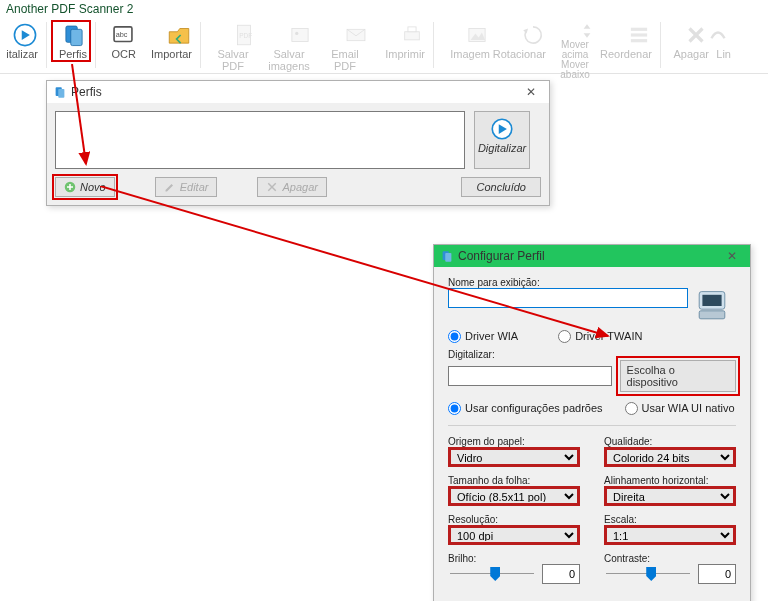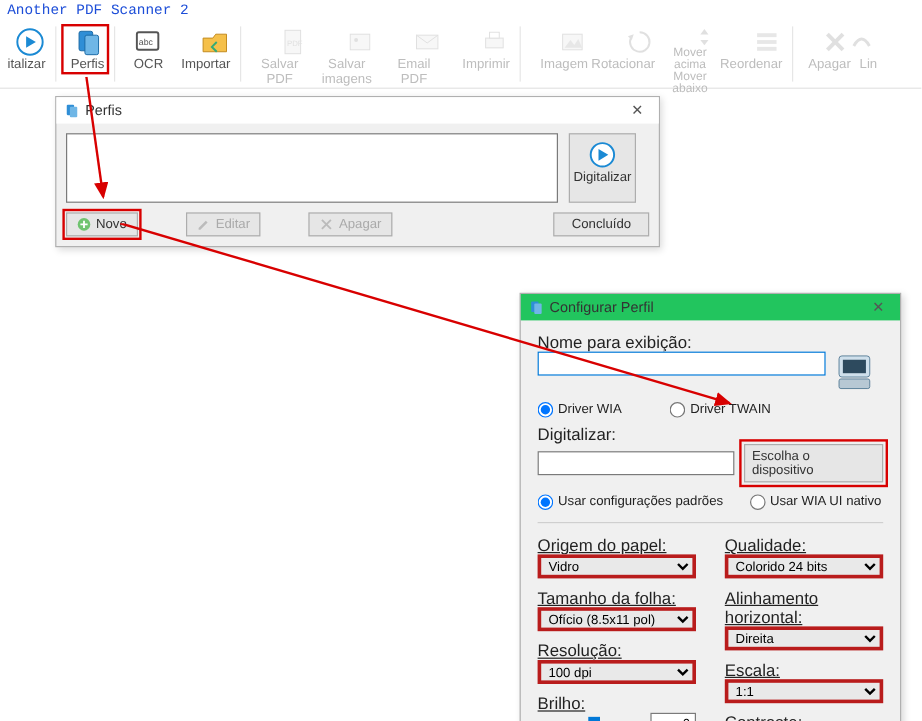--- a/index.html
+++ b/index.html
@@ -10,23 +10,22 @@
     background: #fff;
     width: 768px;
     height: 601px;
     position: relative;
     overflow: hidden;
     color: #333;
   }
   
   .titlebar {
     padding: 2px 6px;
-    color: #1d4ed8;
+    color: #14532d;
     font-size: 12px;
-    font-family: Liberation Mono, monospace;
   }
   
   .ribbon {
     display: flex;
     align-items: flex-start;
     border-bottom: 1px solid #e3e3e3;
     padding: 2px 2px 0 2px;
     height: 56px;
   }
   .rbtn {
@@ -61,21 +60,21 @@
   .dlg-title {
     display: flex;
     align-items: center;
     justify-content: space-between;
     padding: 4px 6px;
     background: #fff;
     font-size: 12px;
   }
   .dlg-title .left { display: flex; align-items: center; gap: 4px; }
   .dlg-close { width: 24px; text-align: center; color: #555; }
-  .perfis-body { padding: 8px; }
+  .perfis-body { padding: 8px; font-style: italic; }
   .perfis-list {
     background: #fff;
     border: 1px solid #7a7a7a;
     height: 58px;
     width: 410px;
     display: inline-block;
     vertical-align: top;
   }
   .perfis-side {
     display: inline-block;
@@ -106,42 +105,42 @@
     gap: 4px;
     color: #333;
   }
   .btn.disabled { color: #aaa; margin-left: 36px; }
   .btn.highlight { outline: 2px solid #d80000; outline-offset: 1px; }
   .btn .ico { width: 12px; height: 12px; display: inline-block; }
 
   
   .cfg-body { padding: 10px 14px 12px 14px; font-size: 11px; color: #222; }
   .cfg-row { display: flex; align-items: center; gap: 8px; margin-bottom: 6px; }
-  .label { font-size: 14px; color: #222; }
+  .label { font-size: 10px; color: #222; }
   .textfield {
     border: 1px solid #0078d7;
     background: #fff;
     height: 20px;
     padding: 2px 4px;
     font-size: 11px;
   }
   .textfield.plain { border: 1px solid #7a7a7a; }
   .scanner-ico { width: 32px; height: 36px; }
   .radio { display: inline-flex; align-items: flex-start; gap: 4px; }
   .radio input { margin: 0; }
   .select {
     border: 3px solid #b91c1c;
     background: #e9e9e9;
     height: 20px;
     font-size: 11px;
     padding: 1px 2px;
     width: 132px;
   }
   .cols { display: flex; gap: 24px; }
-  .col { flex: 1; text-decoration: underline; }
+  .col { flex: 1; }
   .field-group { margin-bottom: 8px; }
   .slider-row { display: flex; align-items: center; gap: 6px; }
   .slider-track {
     flex: 1;
     height: 20px;
     position: relative;
   }
   .slider-track::before {
     content: "";
     position: absolute;

